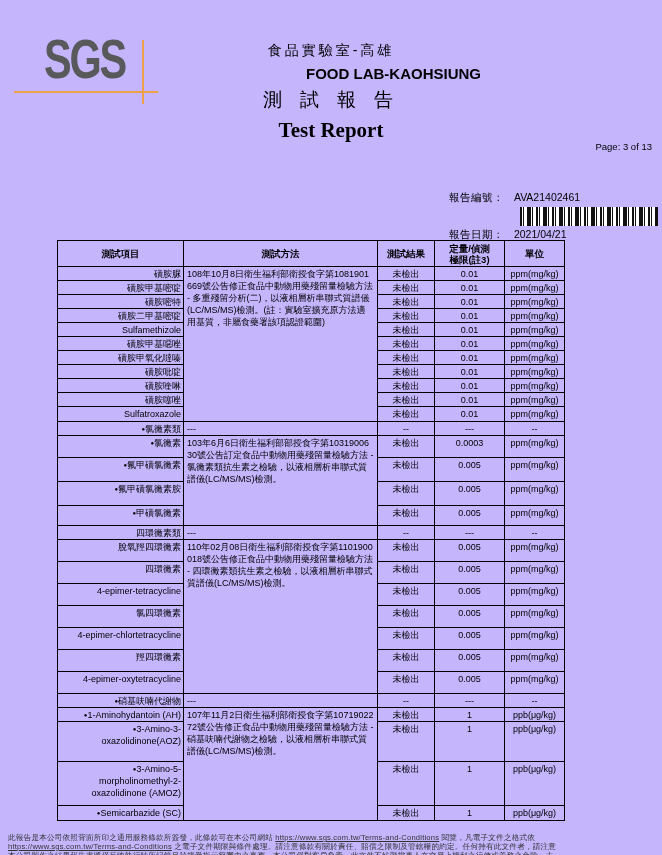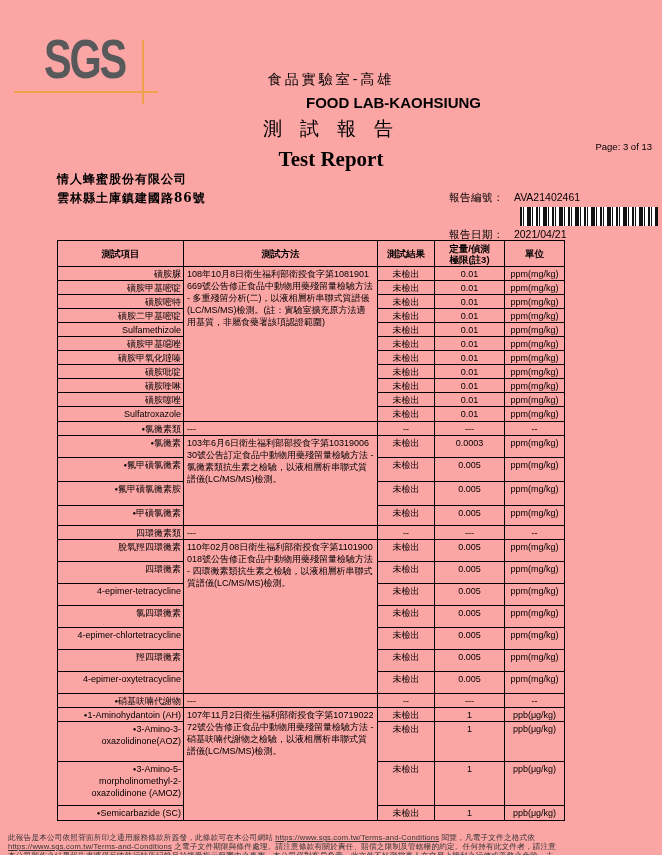--- a/index.html
+++ b/index.html
@@ -1,31 +1,31 @@
 <!DOCTYPE html>
 <html><head>
 <meta charset="utf-8">
 <style>
   * { margin:0; padding:0; box-sizing:border-box; }
   html,body { background:#fff; }
   #page {
-    position:relative; width:662px; height:855px; background:#fca5a5;
+    position:relative; width:662px; height:855px; background:#c4b5fd;
     overflow:hidden; font-family:"Liberation Sans","DejaVu Sans",sans-serif; color:#000;padding-left:10px;
   }
   
   .logo-wrap { position:absolute; left:14px; top:38px; width:150px; height:70px; }
   .logo-text {
     position:absolute; left:30px; top:-12px; font-size:56px; font-weight:bold;
     color:#58595b; letter-spacing:-3px; transform:scaleX(.74); transform-origin:left top;
     font-family:"Liberation Sans",sans-serif;
   }
   .logo-hline { position:absolute; left:0; top:53px; width:144px; height:2px; background:#efa04b; }
   .logo-vline { position:absolute; left:128px; top:2px; width:2px; height:64px; background:#efa04b; }
   
-  .titles { position:absolute; left:181px; top:42px; width:300px; text-align:center;margin-top:29px; }
+  .titles { position:absolute; left:181px; top:42px; width:300px; text-align:center; }
   .t-zh   { font-family:"DejaVu Serif","Liberation Serif",serif; font-size:14px; letter-spacing:3px; margin-bottom:5px; }
   .t-en   { font-family:Liberation Sans, sans-serif; font-size:15px; font-weight:bold; margin-bottom:5px;text-align:right; }
   .t-rpt  { font-family:"DejaVu Serif","Liberation Serif",serif; font-size:19px; letter-spacing:6px; margin-bottom:5px; }
   .t-rpt-en{ font-family:"Liberation Serif","DejaVu Serif",serif; font-size:21px; font-weight:bold; }
   .page-no { position:absolute; right:10px; top:117px; font-size:9.5px;margin-top:24px; }
   
   .client { position:absolute; left:57px; top:170px; font-family:"DejaVu Serif","Liberation Serif",serif; font-weight:bold; font-size:12px; letter-spacing:1px; line-height:19px; }
   .rinfo  { position:absolute; left:449px; top:170px; font-size:10.5px; line-height:19px; }
   .rinfo .lbl { display:inline-block; width:62px; font-family:"DejaVu Serif","Liberation Serif",serif; font-weight:normal; letter-spacing:.5px;margin-top:18px; }
   .rinfo .val { display:inline-block;text-align:center; }
@@ -59,24 +59,20 @@
   </div>
 
   <div class="titles">
     <div class="t-zh">食品實驗室-高雄</div>
     <div class="t-en">FOOD LAB-KAOHSIUNG</div>
     <div class="t-rpt">測 試 報 告</div>
     <div class="t-rpt-en">Test Report</div>
   </div>
   <div class="page-no">Page: 3 of 13</div>
 
-  <div class="client">
-    <div>情人蜂蜜股份有限公司</div>
-    <div>雲林縣土庫鎮建國路86號</div>
-  </div>
 
   <div class="rinfo">
     <div>
       <span class="lbl">報告編號：</span>
       <span class="val">AVA21402461</span>
     </div>
     <div>
       <span class="lbl">報告日期：</span>
       <span class="val">2021/04/21</span>
     </div>

